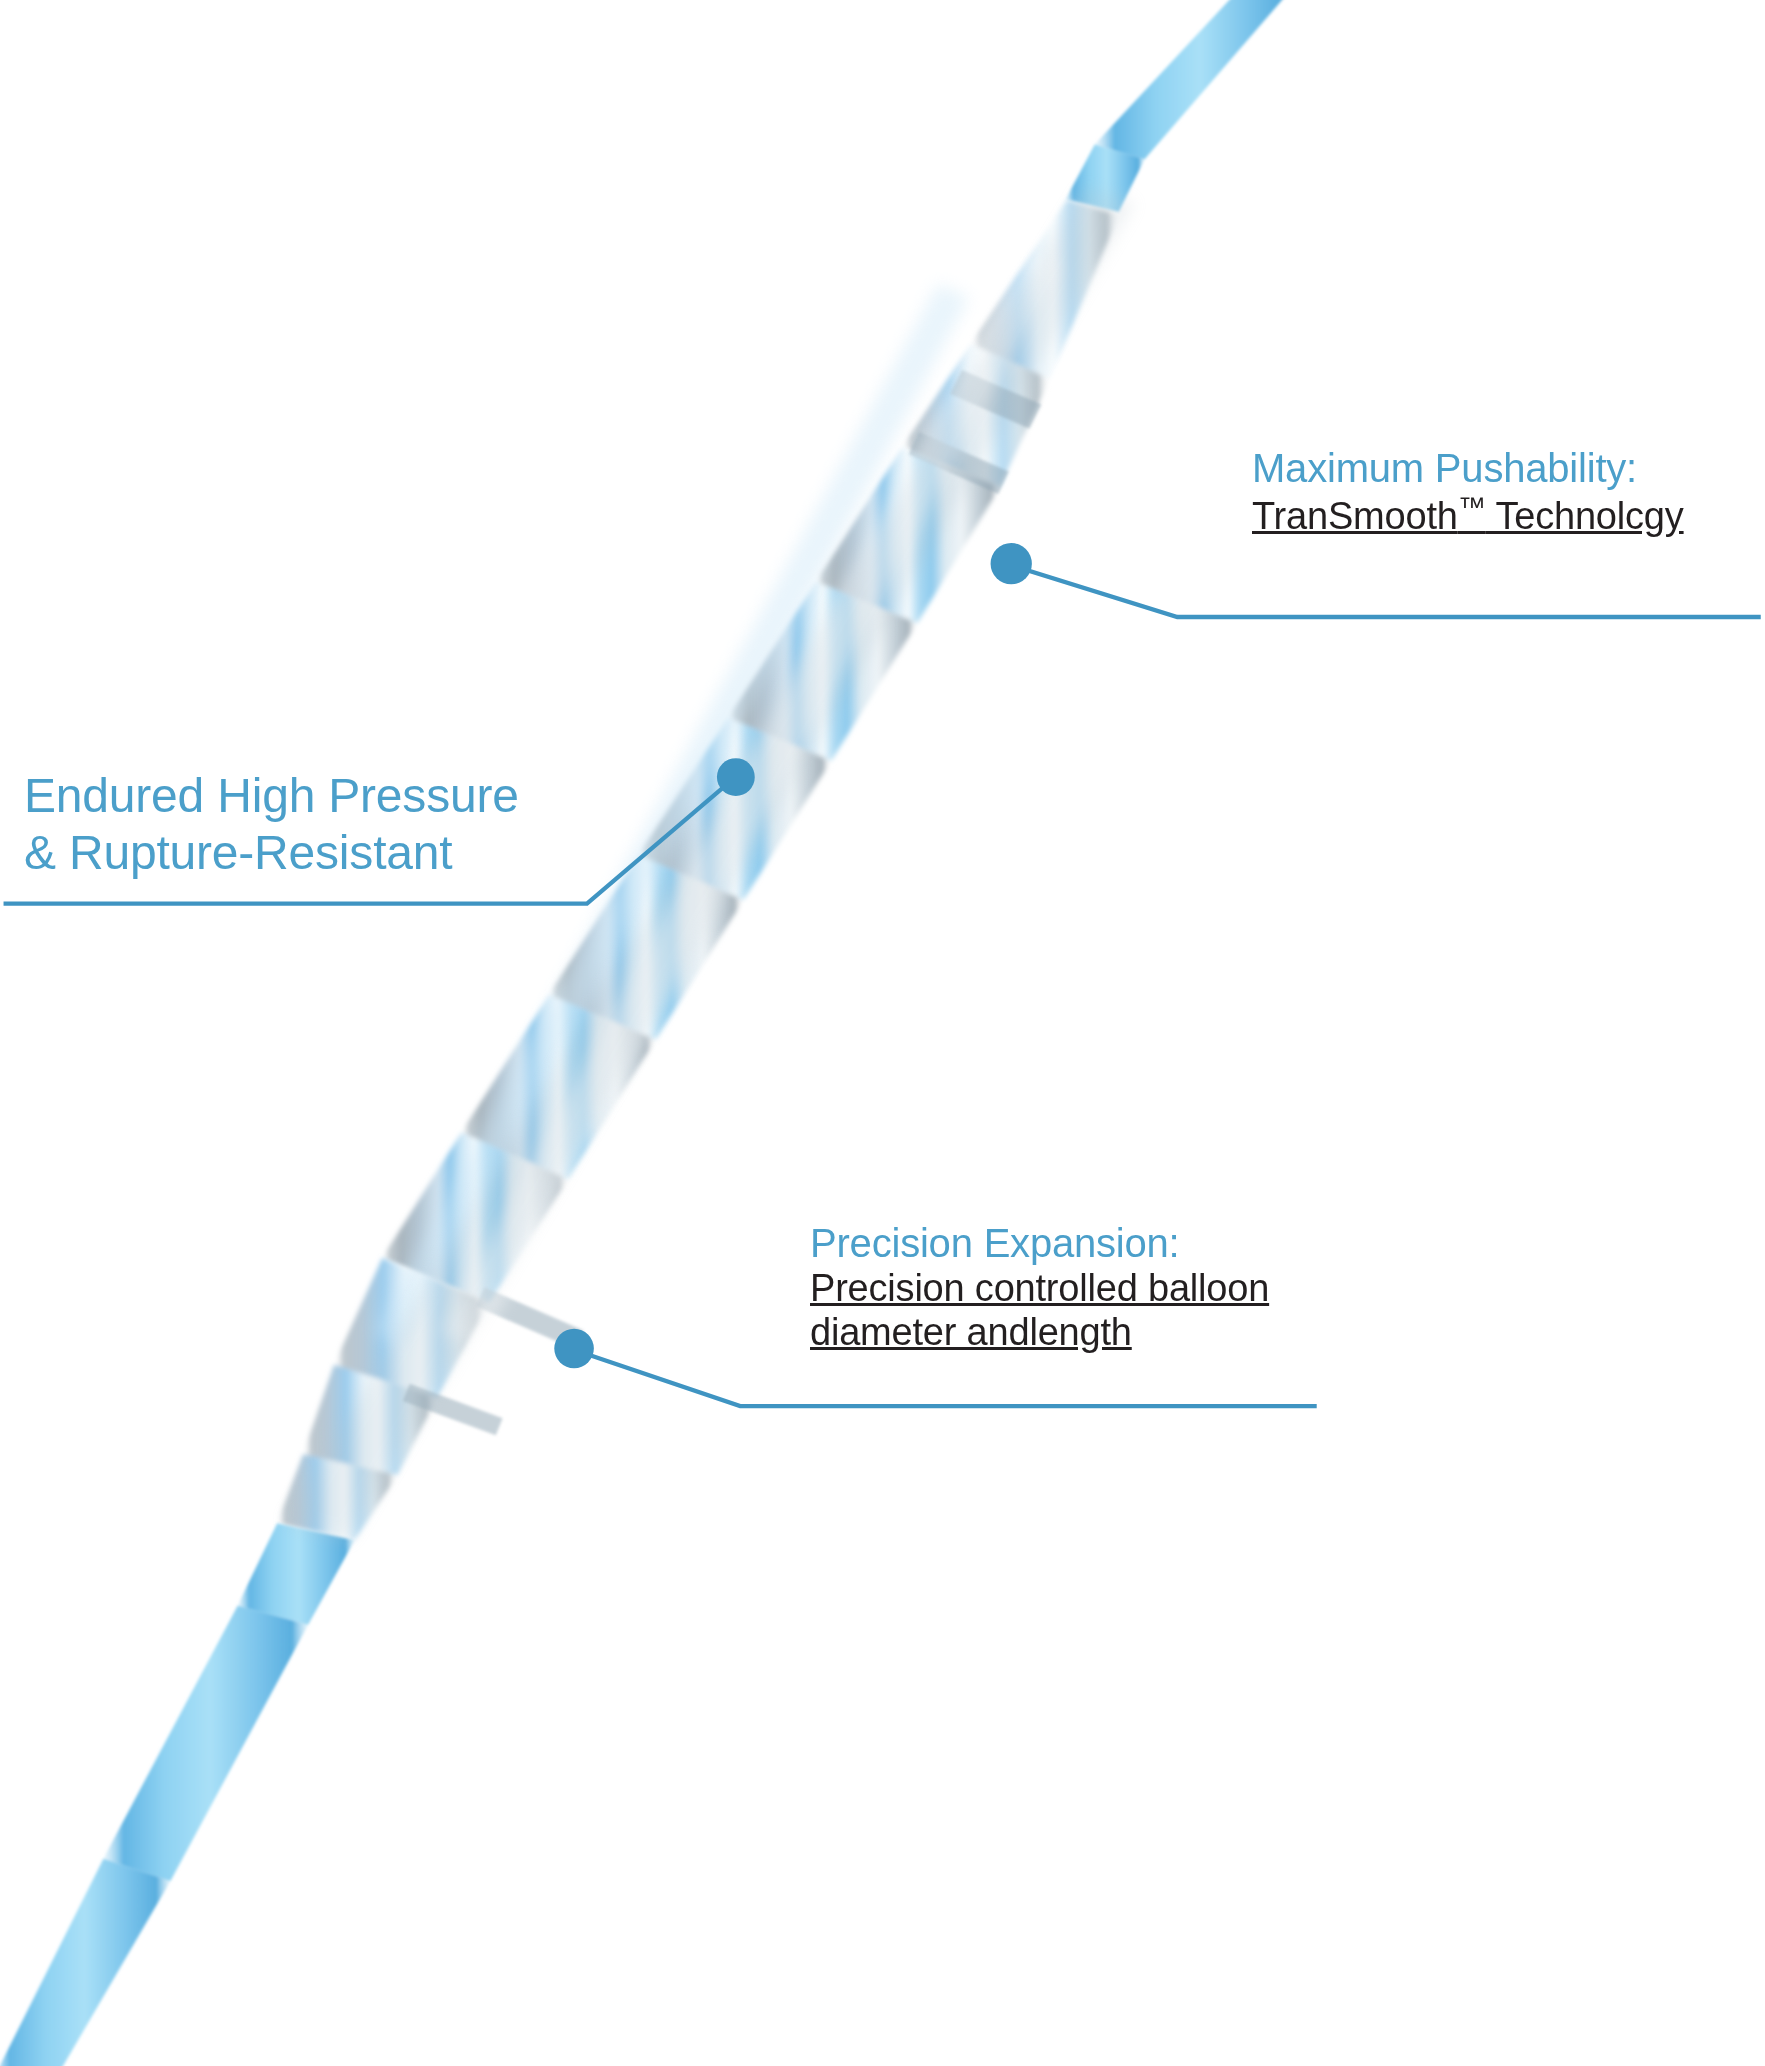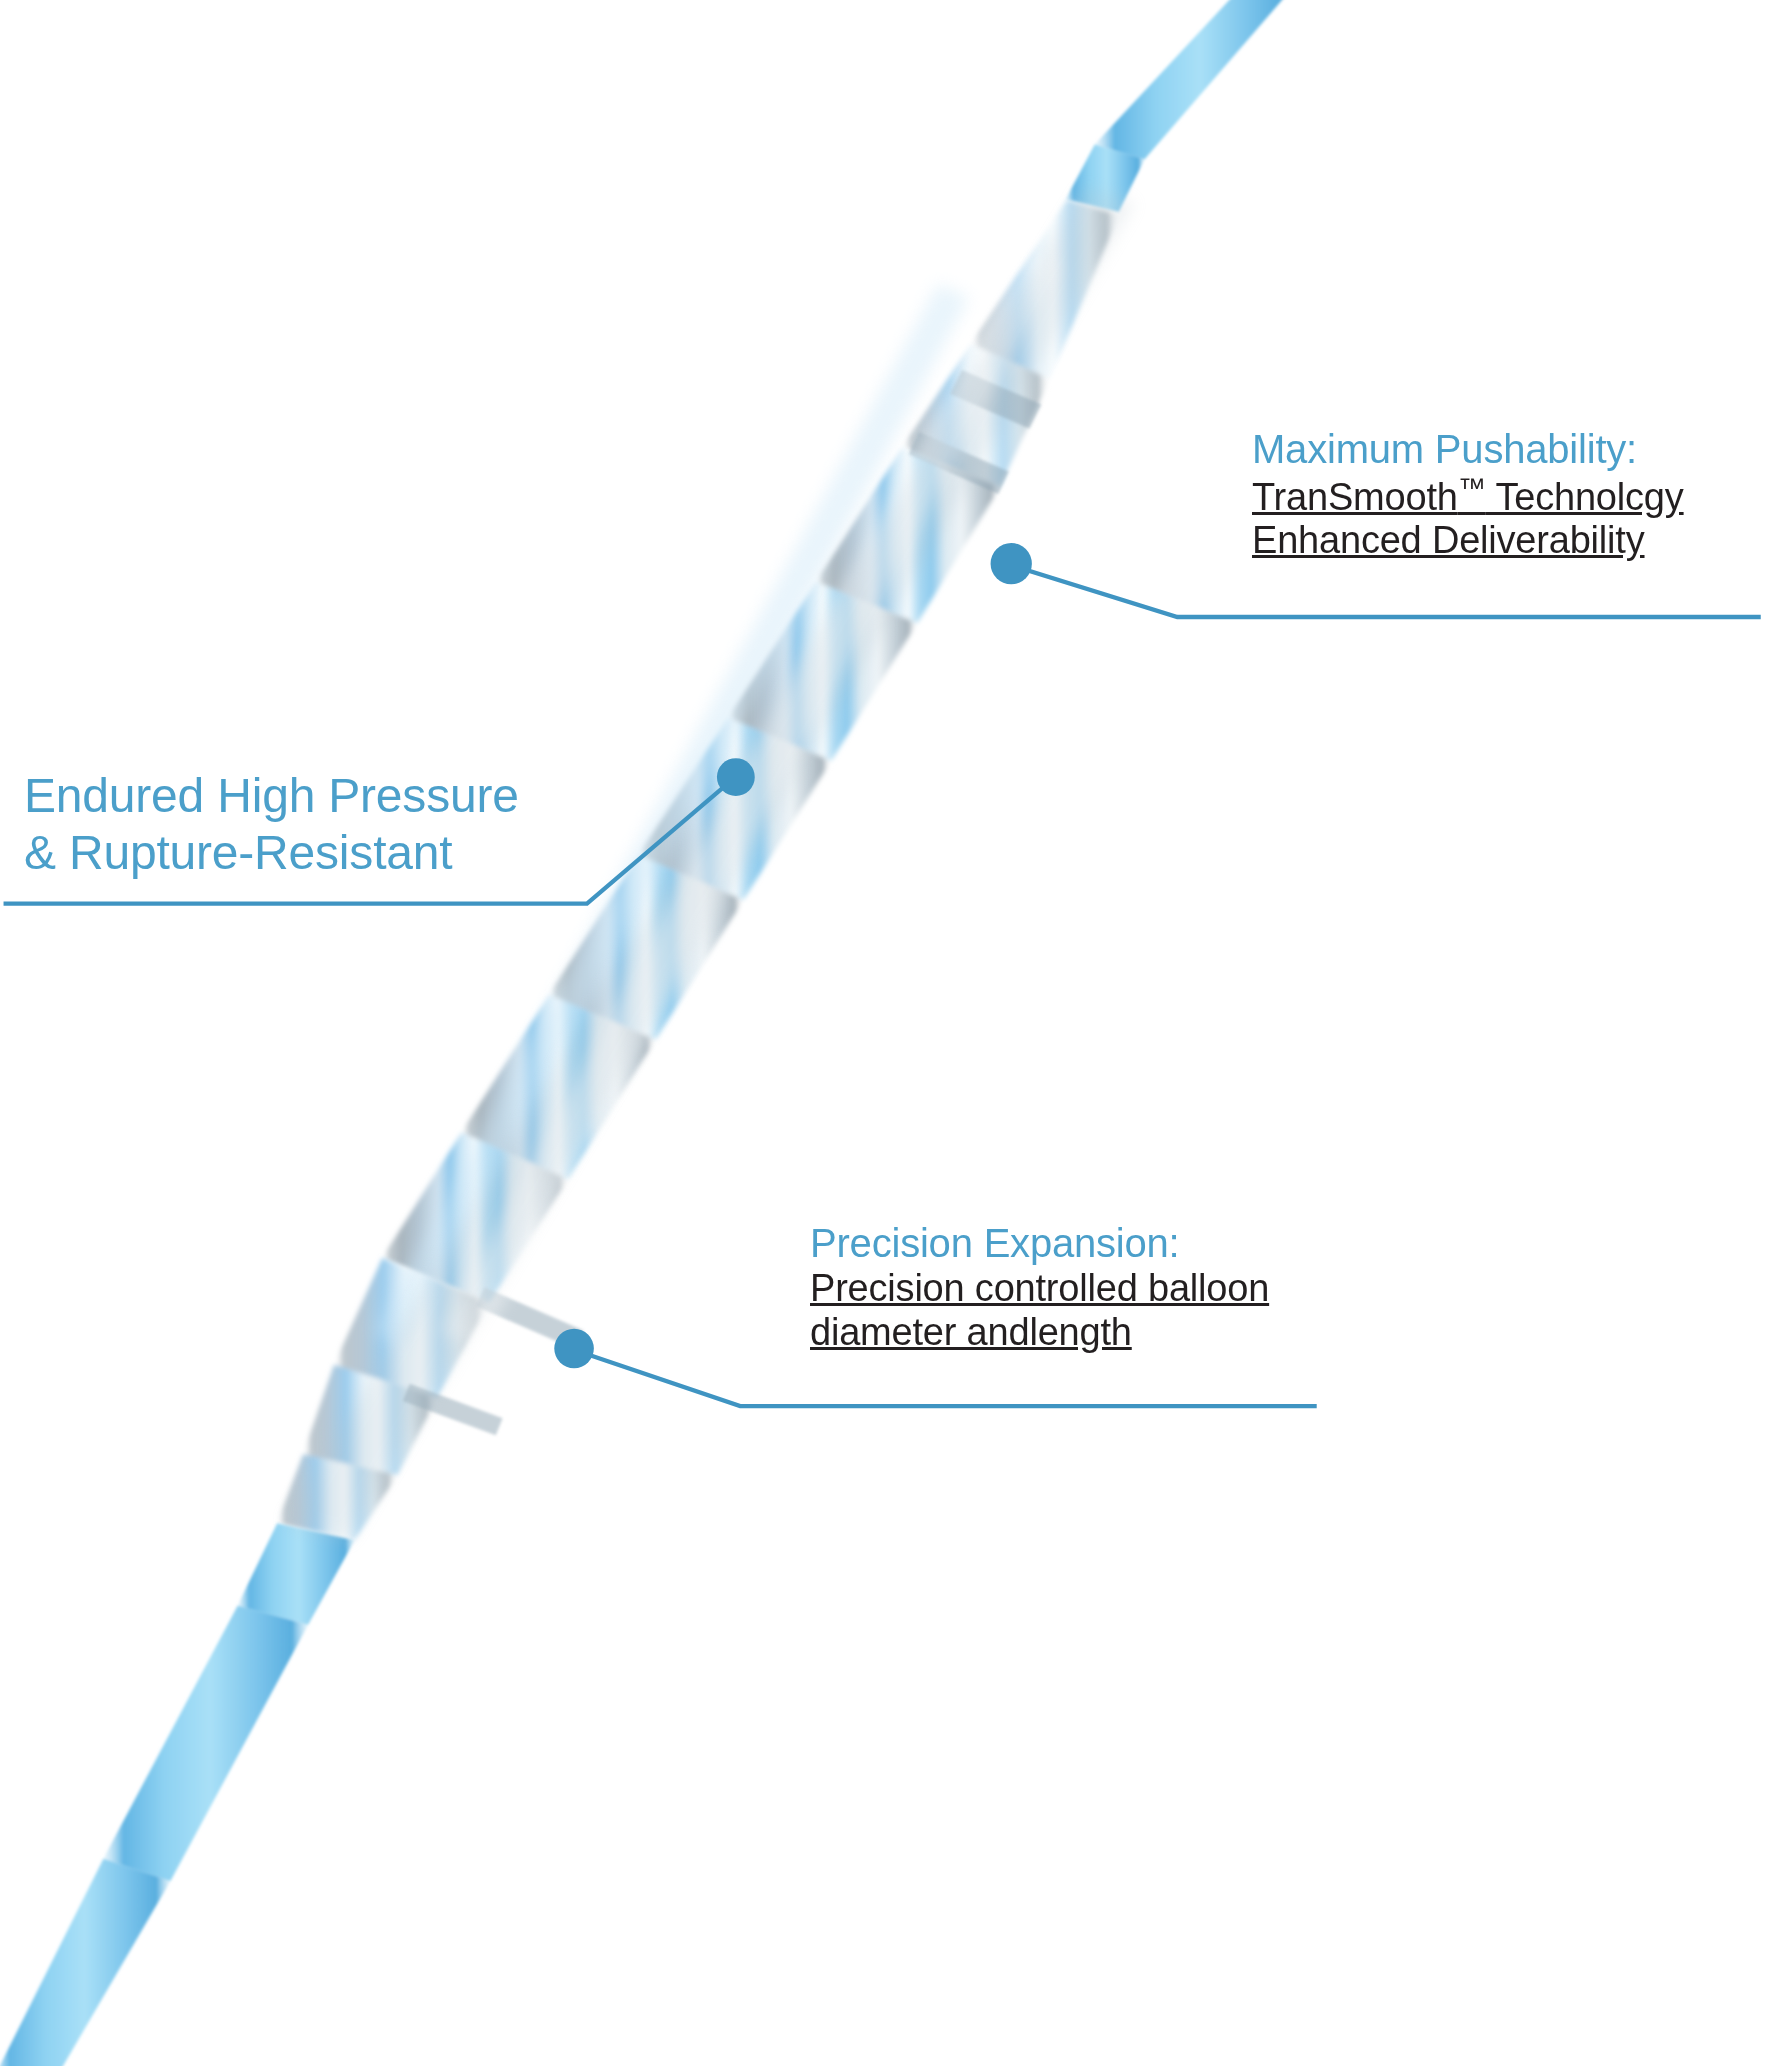--- a/index.html
+++ b/index.html
@@ -50,21 +50,21 @@
   }
   .callout-body .tm {
     font-size: 0.74em;
     vertical-align: 0.42em;
     letter-spacing: 0;
   }
 
   
   #callout-pushability {
     left: 1252px;
-    top: 426px;
+    top: 445px;
   }
   #callout-pressure {
     left: 24px;
     top: 768px;
   }
   #callout-pressure .callout-heading {
     font-size: 48px;
   }
   #callout-precision {
     left: 810px;
@@ -204,21 +204,20 @@
 
     <g>
       <polyline points="671,1570 860,1634 1530,1634" fill="none" stroke="#3f94c2" stroke-width="5" stroke-linejoin="miter" stroke-linecap="butt"></polyline>
       <circle cx="667" cy="1567" r="23" fill="#3f94c2"></circle>
     </g>
   </svg>
 
   <div class="callout-block" id="callout-pushability">
     <div class="callout-heading">Maximum Pushability:</div>
     <div class="callout-body"><span>TranSmooth</span><span class="tm">™</span><span> Technolcgy</span></div>
-    <div class="callout-body">Enhanced Deliverability</div>
   </div>
 
   <div class="callout-block" id="callout-pressure">
     <div class="callout-heading">Endured High Pressure</div>
     <div class="callout-heading">&amp; Rupture-Resistant</div>
   </div>
 
   <div class="callout-block" id="callout-precision">
     <div class="callout-heading">Precision Expansion:</div>
     <div class="callout-body">Precision controlled balloon</div>

